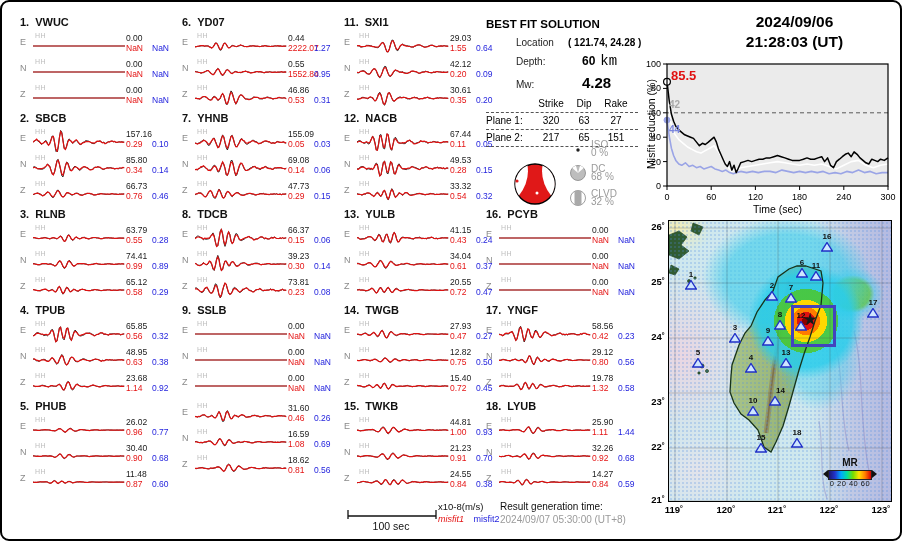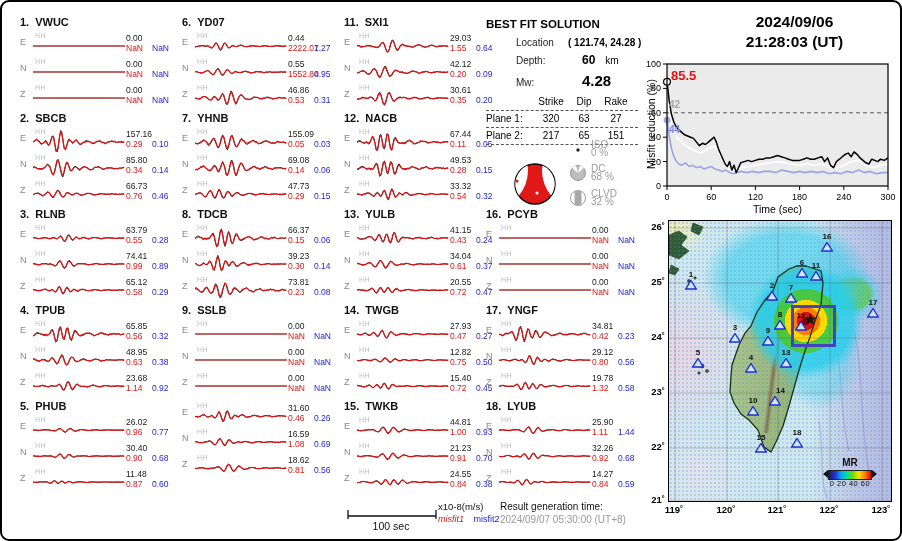--- a/index.html
+++ b/index.html
@@ -18,21 +18,21 @@
   .mrow{position:relative;height:10px;}
   .m1{color:#e41414;position:absolute;left:0;white-space:nowrap;}
   .m2{color:#2424dd;position:absolute;left:26px;}
   
   .bfs{position:absolute;left:484px;top:16px;width:162px;}
   .bfs-title{font-weight:bold;font-size:11.5px;margin-bottom:7px;}
   .bfs-row{font-size:10px;margin-bottom:5px;display:flex;align-items:baseline;padding-left:30px;}
   .bfs-label{width:52px;color:#222;}
   .loc-val{font-weight:bold;}
   .depth-val{font-weight:bold;font-size:12px;}
-  .unit{font-size:10px;margin-left:10px;}
+  .unit{font-size:14px;margin-left:5px;font-family:Liberation Mono, monospace;}
   .mw-val{font-weight:bold;font-size:15px;margin-left:14px;}
   .sdr{font-size:10px;width:152px;margin-top:2px;}
   .sdr-row{display:flex;border-bottom:1px dashed #555;padding:2px 0 3px 0;}
   .sdr-c0{width:46px;}.sdr-c1{width:38px;text-align:center;}.sdr-c2{width:28px;text-align:center;}.sdr-c3{width:36px;text-align:center;}
   .decomp{position:absolute;left:567px;top:139px;width:80px;}
   .dec-row{display:flex;align-items:center;margin-bottom:7px;}
   .dec-txt{font-size:10px;line-height:8px;color:#9a9a9a;margin-left:4px;}
   .beachball{position:absolute;left:509px;top:158px;}
   
   .dateblock{position:absolute;left:695px;top:10px;width:195px;text-align:center;font-weight:bold;font-size:15.5px;line-height:20px;color:#000;}
@@ -852,21 +852,21 @@
       <div class="station">
         <div class="shead"><span class="idx">17.</span><span>YNGF</span></div>
         <div class="crow">
           <span class="comp-letter">E</span>
           <span class="hh">HH</span>
           <svg viewBox="0 0 92 26" class="tracesvg">
             <path d="M0.0 16.1L1.2 16.4L2.4 16.8L3.6 17.8L4.8 17.3L6.0 16.0L7.2 15.8L8.4 16.0L9.6 15.9L10.8 14.9L12.0 14.1L13.2 13.5L14.4 15.8L15.6 19.1L16.8 22.6L18.0 20.8L19.2 15.4L20.4 9.7L21.6 8.3L22.8 12.0L24.0 19.5L25.2 24.0L26.4 21.3L27.6 15.5L28.8 10.9L30.0 11.6L31.2 16.2L32.4 19.5L33.6 20.0L34.8 16.6L36.0 12.6L37.2 12.4L38.4 14.1L39.6 17.6L40.8 19.6L42.0 19.2L43.2 17.4L44.4 15.3L45.6 14.4L46.8 14.2L48.0 15.3L49.2 15.5L50.4 16.5L51.6 17.1L52.8 17.7L54.0 17.1L55.2 16.7L56.4 16.7L57.6 16.1L58.8 15.5L60.0 15.3L61.2 14.9L62.4 16.1L63.6 16.8L64.8 16.5L66.0 17.1L67.2 16.4L68.4 17.0L69.6 16.1L70.8 16.0L72.0 15.7L73.2 15.7L74.4 15.5L75.6 15.8L76.8 16.3L78.0 16.7L79.2 16.8L80.4 16.8L81.6 15.8L82.8 16.4L84.0 15.4L85.2 15.4L86.4 15.4L87.6 16.2L88.8 16.5L90.0 16.7L91.2 16.8" stroke="#151515" stroke-width="0.9" fill="none"></path>
             <path d="M0.0 16.5L1.2 16.7L2.4 16.9L3.6 17.5L4.8 16.9L6.0 15.5L7.2 15.2L8.4 15.4L9.6 15.4L10.8 14.6L12.0 14.1L13.2 13.8L14.4 16.2L15.6 19.3L16.8 22.4L18.0 20.9L19.2 16.1L20.4 10.9L21.6 9.4L22.8 12.4L24.0 18.7L25.2 22.4L26.4 19.9L27.6 14.9L28.8 10.9L30.0 11.7L31.2 16.0L32.4 19.2L33.6 19.9L34.8 17.1L36.0 13.7L37.2 13.5L38.4 14.9L39.6 17.8L40.8 19.3L42.0 18.7L43.2 16.9L44.4 14.9L45.6 14.0L46.8 13.8L48.0 14.9L49.2 15.3L50.4 16.3L51.6 17.1L52.8 17.8L54.0 17.4L55.2 17.1L56.4 17.1L57.6 16.5L58.8 15.8L60.0 15.5L61.2 14.9L62.4 15.8L63.6 16.4L64.8 16.1L66.0 16.7L67.2 16.1L68.4 16.7L69.6 16.1L70.8 16.1L72.0 15.9L73.2 15.9L74.4 15.8L75.6 16.1L76.8 16.5L78.0 16.8L79.2 16.7L80.4 16.7L81.6 15.7L82.8 16.3L84.0 15.3L85.2 15.3L86.4 15.4L87.6 16.1L88.8 16.4L90.0 16.7L91.2 16.8" stroke="#dd1111" stroke-width="1.2" fill="none"></path>
           </svg>
           <div class="nums">
-            <div class="amp">34.81</div>
+            <div class="amp">58.56</div>
             <div class="mrow">
               <span class="m1">0.42</span>
               <span class="m2">0.23</span>
             </div>
           </div>
         </div>
         <div class="crow">
           <span class="comp-letter">N</span>
           <span class="hh">HH</span>
           <svg viewBox="0 0 92 26" class="tracesvg">
@@ -1204,21 +1204,21 @@
         <div class="cbar-grad" id="cbar-grad" style="background: linear-gradient(90deg, rgb(28, 22, 112), rgb(34, 51, 204), rgb(0, 168, 255), rgb(0, 224, 160), rgb(116, 220, 0), rgb(255, 224, 0), rgb(255, 128, 0), rgb(216, 0, 0));"></div>
         <div class="cbar-endR"></div>
       </div>
       <div class="cbar-ticks">0 20 40 60</div>
     </div>
   </div>
   <div id="map-ticklabels">
       <div class="ticklab latlab" style="left: 640px; top: 219px;">26˚</div>
       <div class="ticklab latlab" style="left: 640px; top: 274px;">25˚</div>
       <div class="ticklab latlab" style="left: 640px; top: 329px;">24˚</div>
-      <div class="ticklab latlab" style="left: 640px; top: 384px;">23˚</div>
+      <div class="ticklab latlab" style="left: 640px; top: 394px;">23˚</div>
       <div class="ticklab latlab" style="left: 640px; top: 439px;">22˚</div>
       <div class="ticklab latlab" style="left: 640px; top: 492px;">21˚</div>
       <div class="ticklab lonlab" style="left: 657px; top: 502px;">119˚</div>
       <div class="ticklab lonlab" style="left: 709px; top: 502px;">120˚</div>
       <div class="ticklab lonlab" style="left: 760px; top: 502px;">121˚</div>
       <div class="ticklab lonlab" style="left: 812px; top: 502px;">122˚</div>
       <div class="ticklab lonlab" style="left: 864px; top: 502px;">123˚</div>
     </div>
 
   <svg class="scalebar" width="90" height="14">

